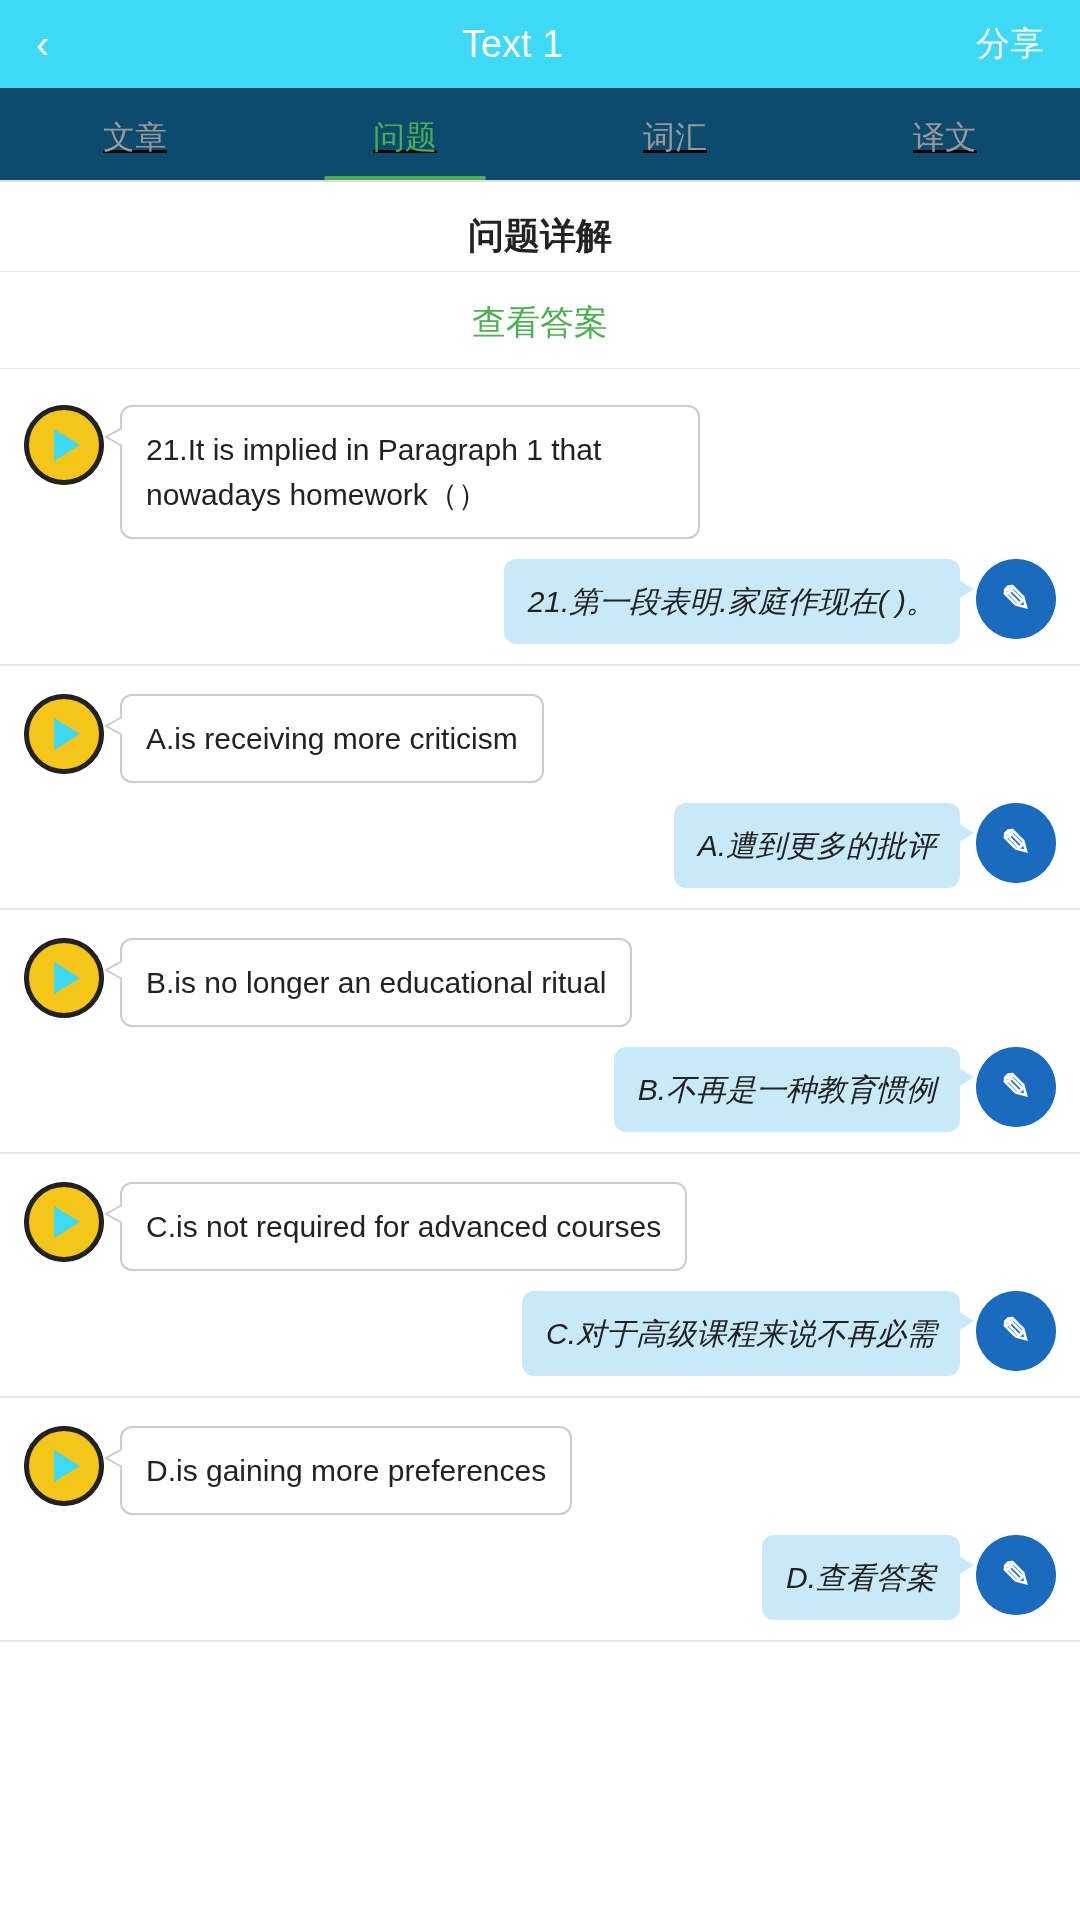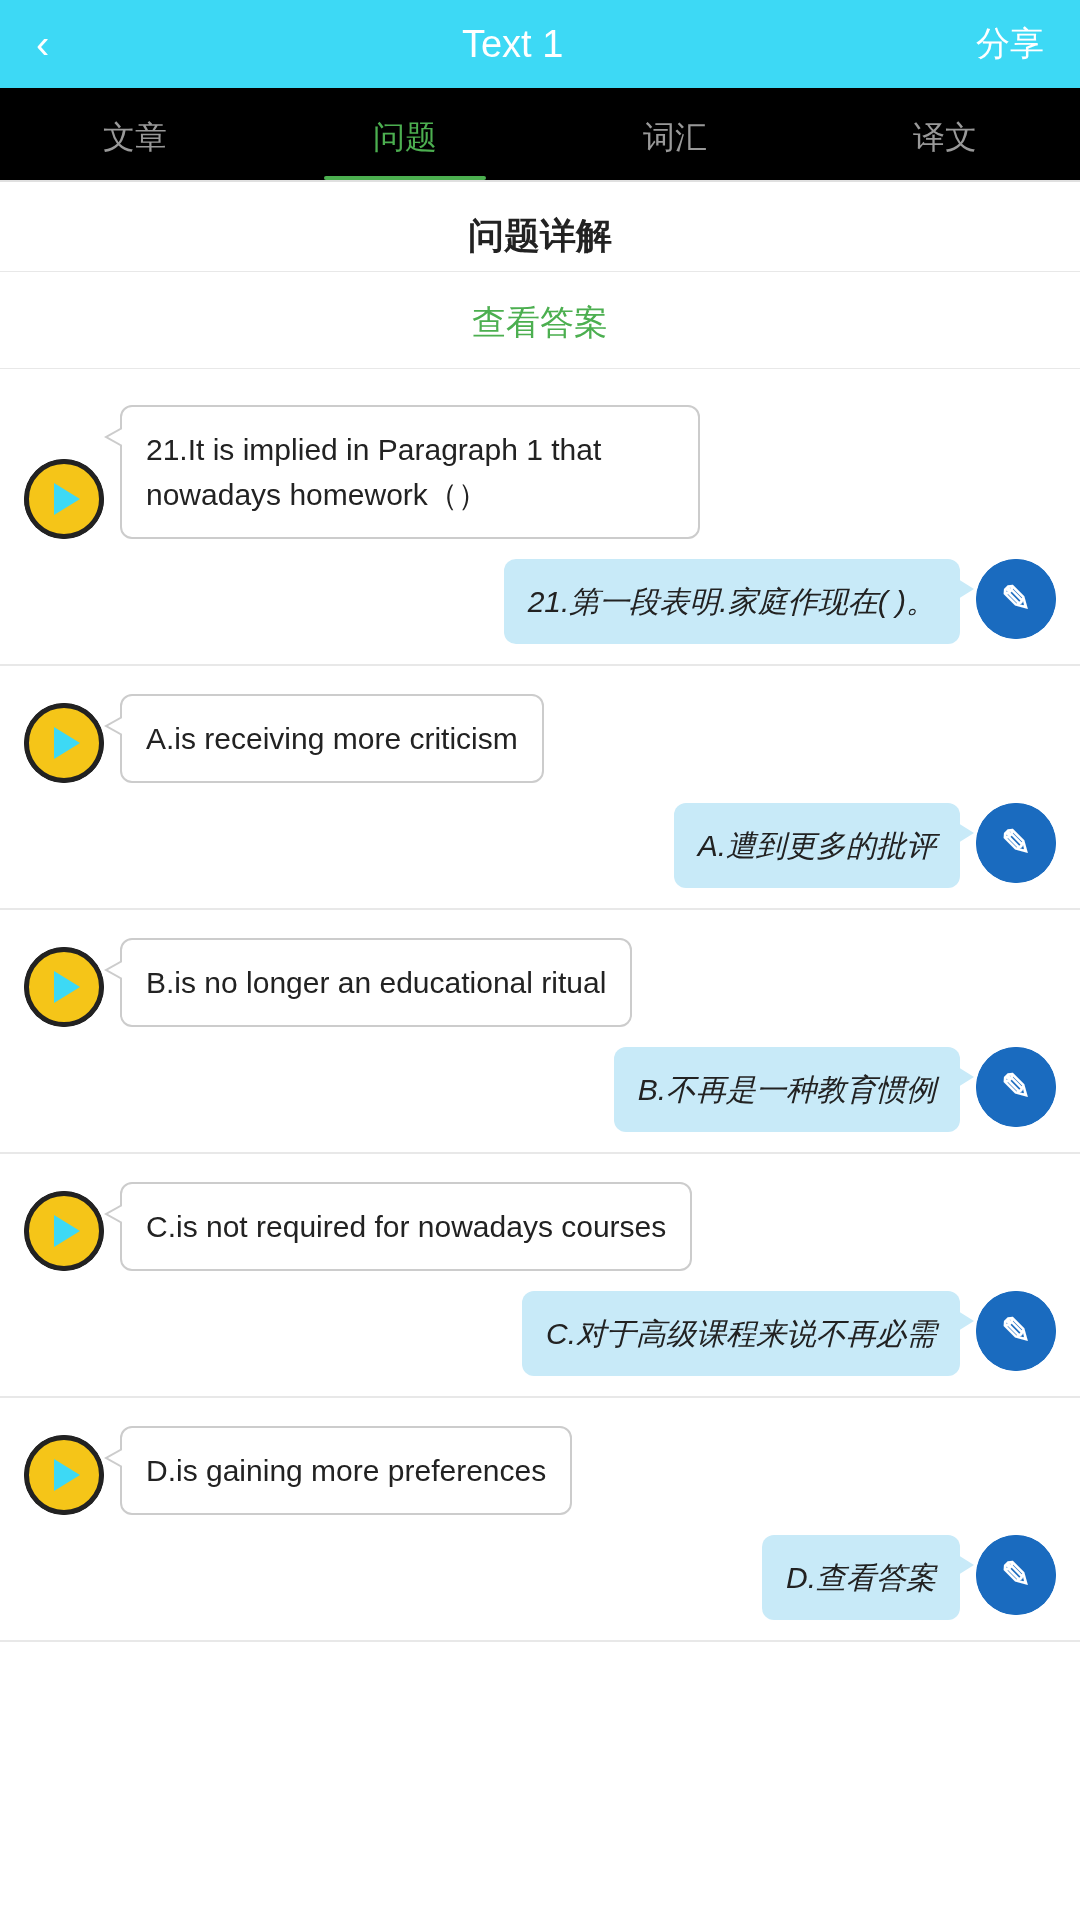--- a/index.html
+++ b/index.html
@@ -35,21 +35,22 @@
     }
     .header-share {
       color: #fff;
       font-size: 34px;
     }
 
     
     .tabbar {
       display: flex;
       border-bottom: 2px solid #e0e0e0;
-      background: #000000;
+      background: #0c4a6e;
+      text-decoration: underline;
     }
     .tab-item {
       flex: 1;
       text-align: center;
       padding: 28px 0 20px;
       font-size: 32px;
       color: #999;
       cursor: pointer;
       position: relative;
     }
@@ -95,21 +96,21 @@
 
     
     .chat-section {
       padding: 28px 24px 20px;
       border-bottom: 2px solid #e8e8e8;
     }
 
     
     .bot-row {
       display: flex;
-      align-items: flex-end;
+      align-items: flex-start;
       margin-bottom: 20px;
     }
     .bot-avatar {
       width: 80px;
       height: 80px;
       border-radius: 50%;
       background: #222;
       display: flex;
       align-items: center;
       justify-content: center;
@@ -290,21 +291,21 @@
         <div class="user-avatar-inner">✎</div>
       </div>
     </div>
   </div>
 
   <div class="chat-section">
     <div class="bot-row">
       <div class="bot-avatar">
         <div class="bot-avatar-inner"></div>
       </div>
-      <div class="bot-bubble">C.is not required for nowadays courses</div>
+      <div class="bot-bubble">C.is not required for advanced courses</div>
     </div>
     <div class="user-row">
       <div class="user-bubble">C.对于高级课程来说不再必需</div>
       <div class="user-avatar">
         <div class="user-avatar-inner">✎</div>
       </div>
     </div>
   </div>
 
   <div class="chat-section">

